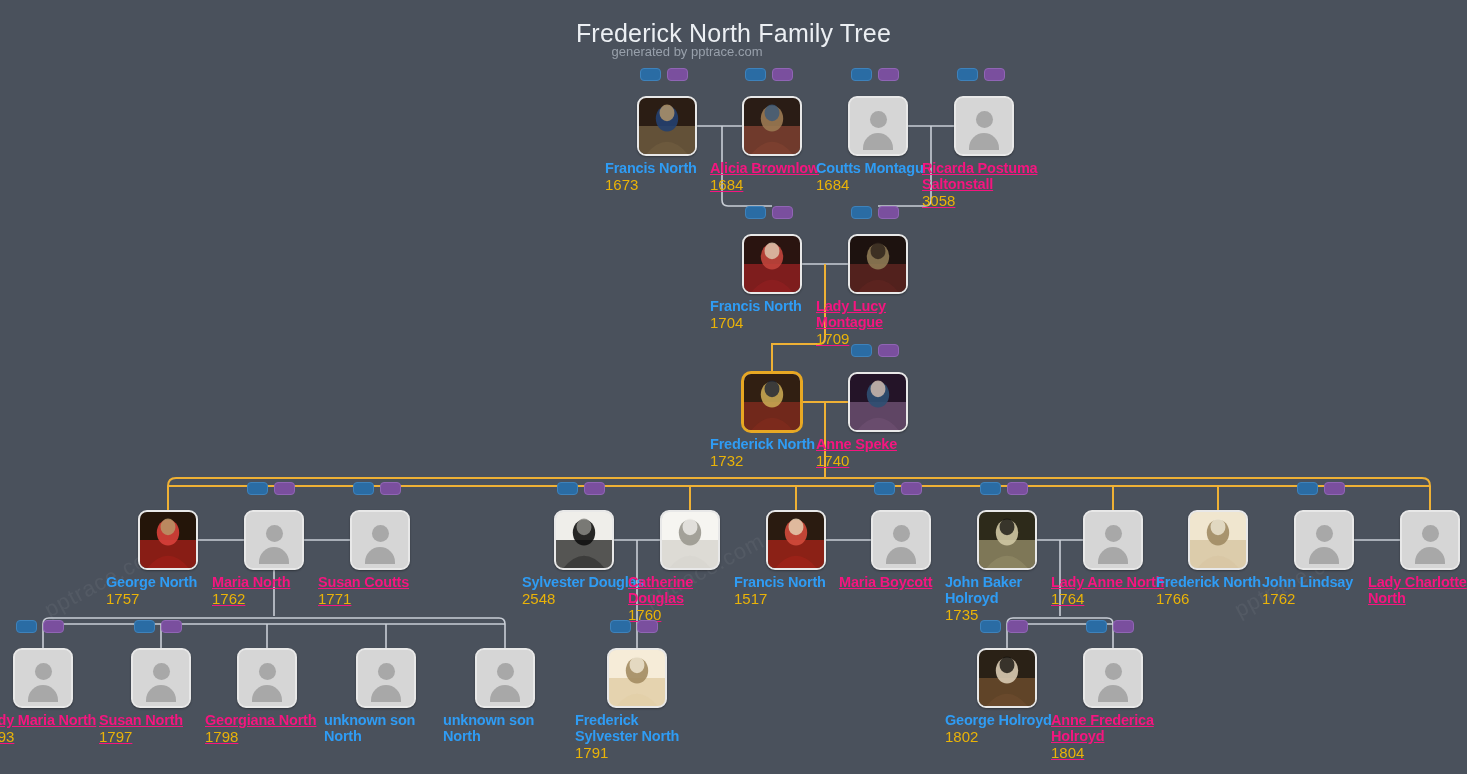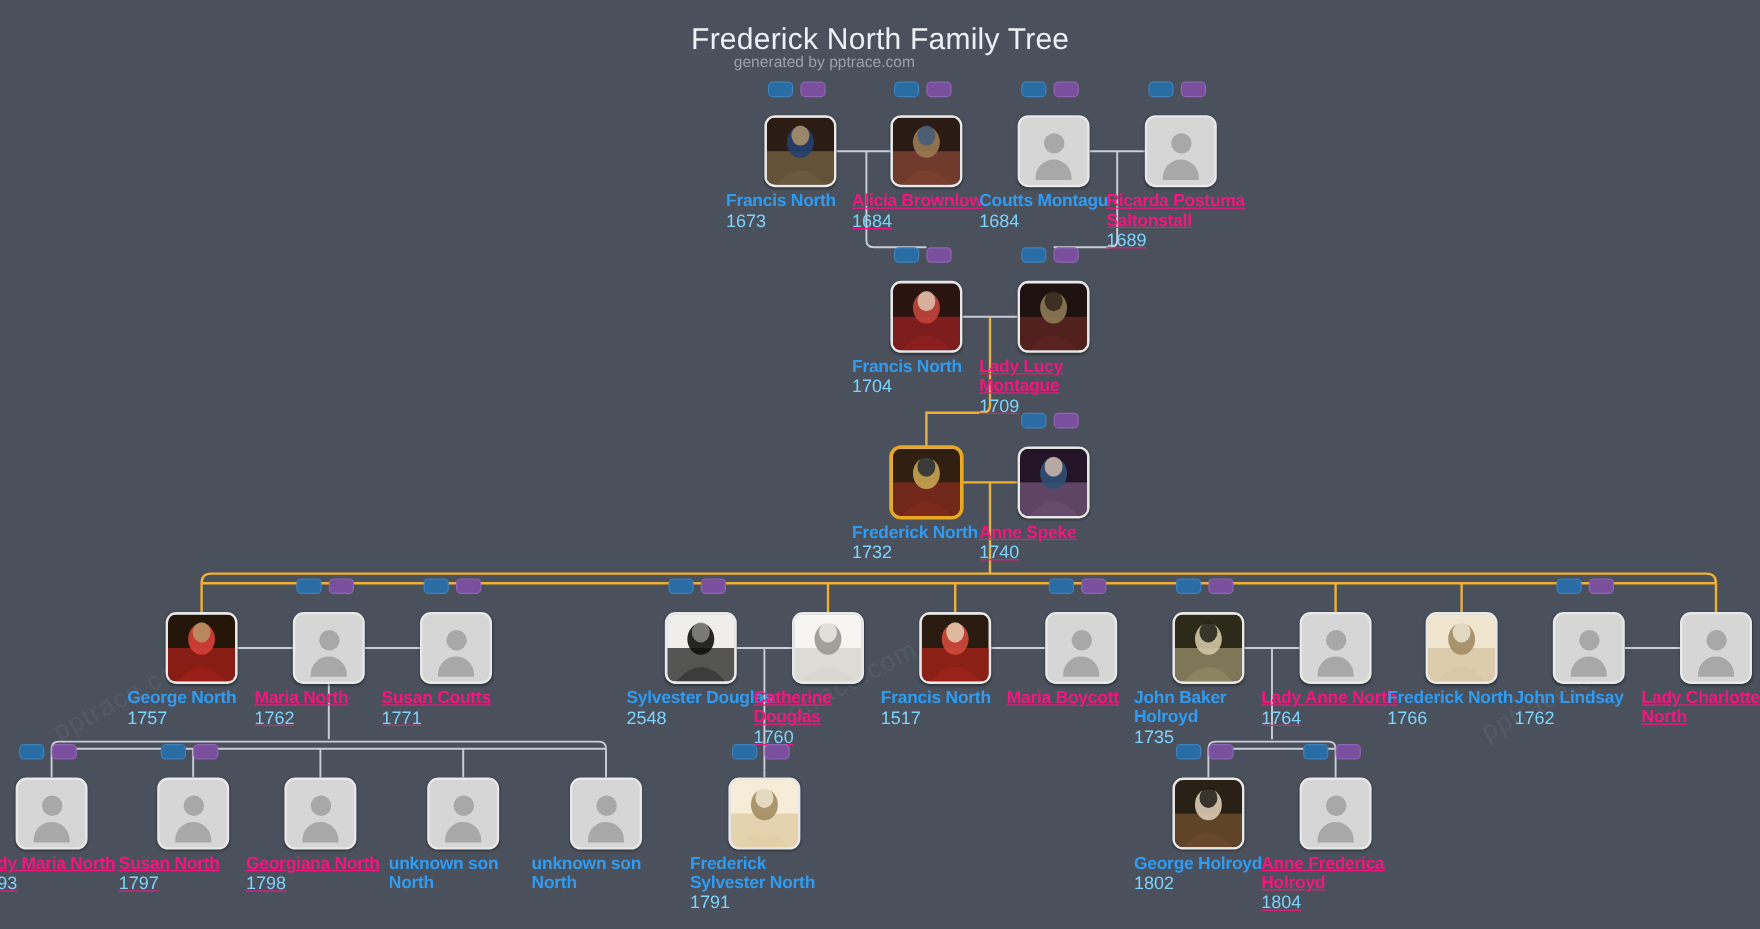--- a/index.html
+++ b/index.html
@@ -67,21 +67,21 @@
 
   .lbl {
     position: absolute; left: -62px; top: 64px; width: 124px;
     text-align: left; line-height: 16px;
     font-size: 14.5px; font-weight: bold;
     letter-spacing: -.2px;
   }
   .lbl.m { color: #2f9cf4; }
   .lbl.f { color: #f5157f; text-decoration: underline; }
   .yr {
-    display: block; color: #7dd3fc; font-weight: normal; font-size: 15px;
+    display: block; color: #eab308; font-weight: normal; font-size: 15px;
     letter-spacing: 0; line-height: 17px;
   }
 
   
   .badges { position: absolute; width: 0; height: 0; }
   .badges i {
     position: absolute; display: block; width: 21px; height: 13px;
     border-radius: 4px; top: 0;
   }
   .badges i.b { left: -24px; background: #2a6ca4; border: 1px solid #3e82bb; }
@@ -212,21 +212,21 @@
         <div class="badges" style="left:-3px;top:-28px">
           <i class="b"></i>
           <i class="p"></i>
         </div>
         <div class="card">
           <div class="ph">
             <div class="head"></div>
             <div class="body"></div>
           </div>
         </div>
-        <div class="lbl f"><span>Ricarda Postuma Saltonstall</span><span class="yr">1689</span></div>
+        <div class="lbl f"><span>Ricarda Postuma Saltonstall</span><span class="yr">3058</span></div>
       </div>
       <div class="person" style="left: 772px; top: 234px;">
         <div class="badges" style="left:-3px;top:-28px">
           <i class="b"></i>
           <i class="p"></i>
         </div>
         <div class="card">
           <svg class="pic" viewBox="0 0 60 60" preserveAspectRatio="none">
             <rect width="60" height="60" fill="#2a1410"></rect>
             <rect x="0" y="30" width="60" height="30" fill="#8d1f20" opacity=".85"></rect>

